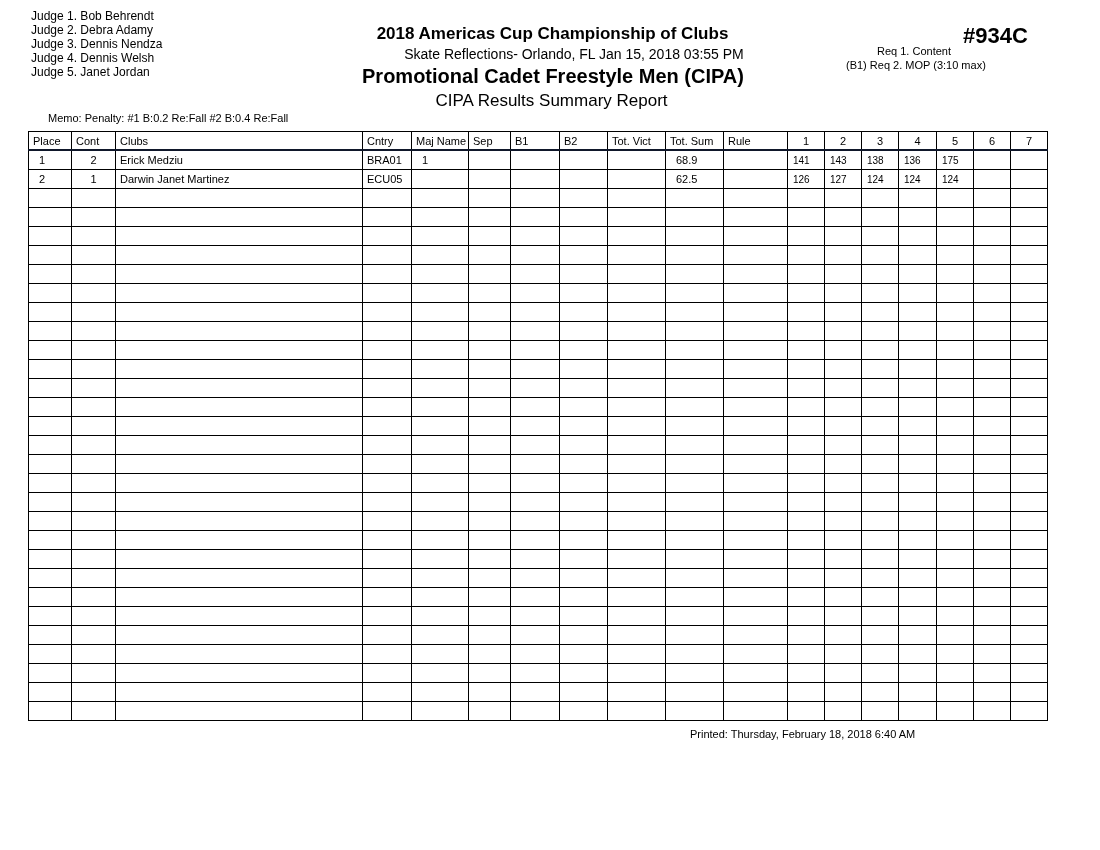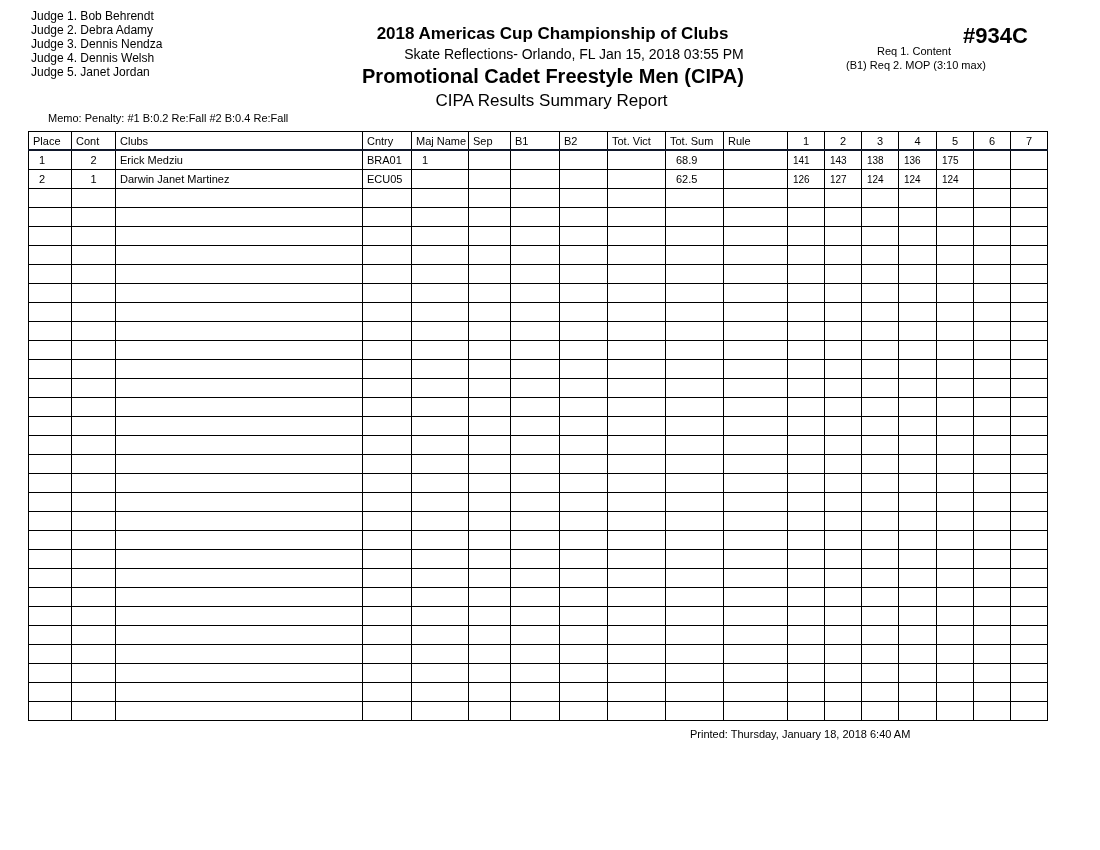--- a/index.html
+++ b/index.html
@@ -693,13 +693,13 @@
         <td></td>
         <td></td>
         <td></td>
         <td></td>
         <td></td>
         <td></td>
       </tr>
     </tbody>
 </table>
 
-<div class="abs printed">Printed:  Thursday, January 18, 2018  6:40 AM</div>
+<div class="abs printed">Printed:  Thursday, February 18, 2018  6:40 AM</div>
 
 </body></html>

